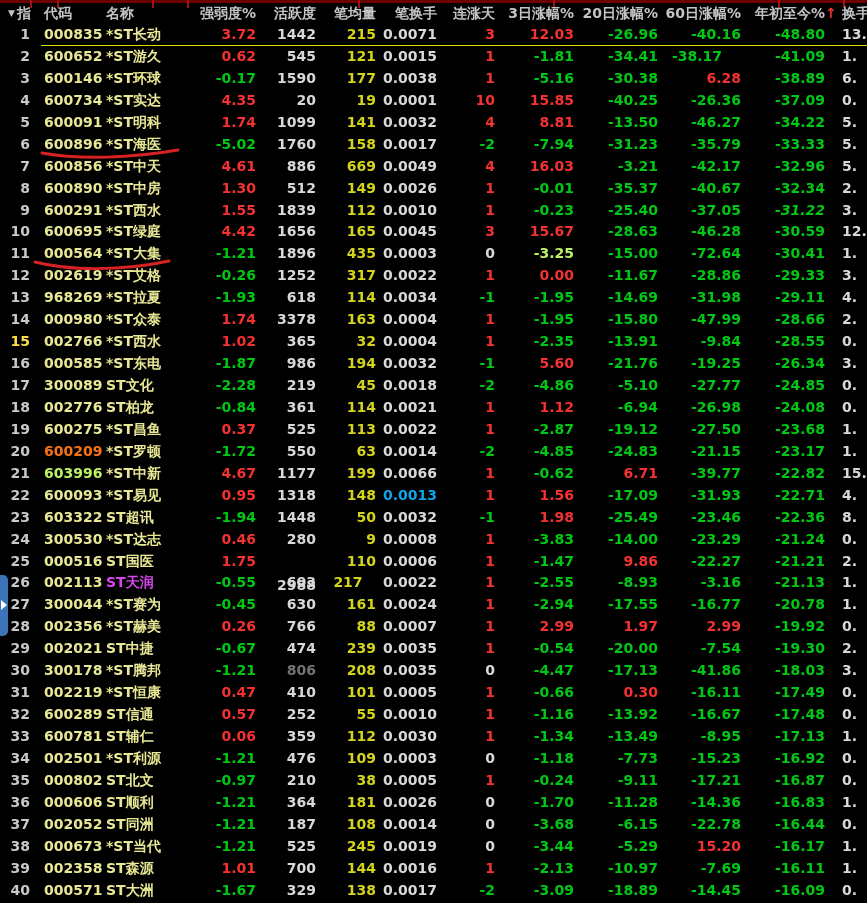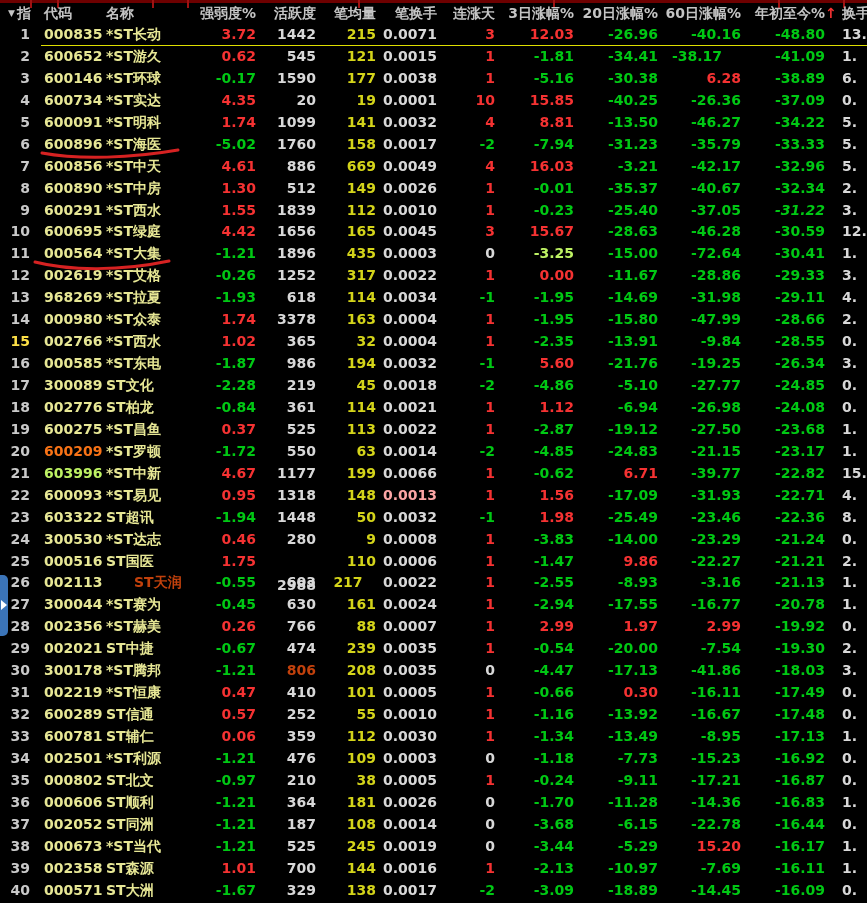--- a/index.html
+++ b/index.html
@@ -400,21 +400,21 @@
         <span class="cell c-ytd" style="color: rgb(0, 200, 20);">-22.82</span>
         <span class="cell c-turn" style="color: rgb(216, 216, 216);">15.</span>
       </div>
       <div class="row">
         <span class="cell c-num" style="color: rgb(201, 201, 201);">22</span>
         <span class="cell c-code" style="color: rgb(231, 231, 149);">600093</span>
         <span class="cell c-name" style="color: rgb(231, 231, 149);">*ST易见</span>
         <span class="cell c-str" style="color: rgb(245, 50, 50);">0.95</span>
         <span class="cell c-act" style="color: rgb(216, 216, 216);">1318</span>
         <span class="cell c-avg" style="color: rgb(212, 212, 26);">148</span>
-        <span class="cell c-tpt" style="color: #fca5a5;">0.0013</span>
+        <span class="cell c-tpt" style="color: #0ea5e9;">0.0013</span>
         <span class="cell c-con" style="color: rgb(245, 50, 50);">1</span>
         <span class="cell c-c3" style="color: rgb(245, 50, 50);">1.56</span>
         <span class="cell c-c20" style="color: rgb(0, 200, 20);">-17.09</span>
         <span class="cell c-c60" style="color: rgb(0, 200, 20);">-31.93</span>
         <span class="cell c-ytd" style="color: rgb(0, 200, 20);">-22.71</span>
         <span class="cell c-turn" style="color: rgb(216, 216, 216);">4.</span>
       </div>
       <div class="row">
         <span class="cell c-num" style="color: rgb(201, 201, 201);">23</span>
         <span class="cell c-code" style="color: rgb(231, 231, 149);">603322</span>
@@ -456,21 +456,21 @@
         <span class="cell c-con" style="color: rgb(245, 50, 50);">1</span>
         <span class="cell c-c3" style="color: rgb(0, 200, 20);">-1.47</span>
         <span class="cell c-c20" style="color: rgb(245, 50, 50);">9.86</span>
         <span class="cell c-c60" style="color: rgb(0, 200, 20);">-22.27</span>
         <span class="cell c-ytd" style="color: rgb(0, 200, 20);">-21.21</span>
         <span class="cell c-turn" style="color: rgb(216, 216, 216);">2.</span>
       </div>
       <div class="row">
         <span class="cell c-num" style="color: rgb(201, 201, 201);">26</span>
         <span class="cell c-code" style="color: rgb(231, 231, 149);">002113</span>
-        <span class="cell c-name" style="color: #c2410c; margin-left: 28px;">ST天润</span>
+        <span class="cell c-name" style="color: #d946ef;">ST天润</span>
         <span class="cell c-str" style="color: rgb(0, 200, 20);">-0.55</span>
         <span class="cell c-act" style="color: rgb(216, 216, 216);">603</span>
         <span class="cell c-avg" style="color: rgb(212, 212, 26); text-align: center;">217</span>
         <span class="cell c-tpt" style="color: rgb(216, 216, 216);">0.0022</span>
         <span class="cell c-con" style="color: rgb(245, 50, 50);">1</span>
         <span class="cell c-c3" style="color: rgb(0, 200, 20);">-2.55</span>
         <span class="cell c-c20" style="color: rgb(0, 200, 20);">-8.93</span>
         <span class="cell c-c60" style="color: rgb(0, 200, 20);">-3.16</span>
         <span class="cell c-ytd" style="color: rgb(0, 200, 20);">-21.13</span>
         <span class="cell c-turn" style="color: rgb(216, 216, 216);">1.</span>
@@ -518,21 +518,21 @@
         <span class="cell c-c20" style="color: rgb(0, 200, 20);">-20.00</span>
         <span class="cell c-c60" style="color: rgb(0, 200, 20);">-7.54</span>
         <span class="cell c-ytd" style="color: rgb(0, 200, 20);">-19.30</span>
         <span class="cell c-turn" style="color: rgb(216, 216, 216);">2.</span>
       </div>
       <div class="row">
         <span class="cell c-num" style="color: rgb(201, 201, 201);">30</span>
         <span class="cell c-code" style="color: rgb(231, 231, 149);">300178</span>
         <span class="cell c-name" style="color: rgb(231, 231, 149);">*ST腾邦</span>
         <span class="cell c-str" style="color: rgb(0, 200, 20);">-1.21</span>
-        <span class="cell c-act" style="color: #c2410c;">806</span>
+        <span class="cell c-act" style="color: #737373;">806</span>
         <span class="cell c-avg" style="color: rgb(212, 212, 26);">208</span>
         <span class="cell c-tpt" style="color: rgb(216, 216, 216);">0.0035</span>
         <span class="cell c-con" style="color: rgb(216, 216, 216);">0</span>
         <span class="cell c-c3" style="color: rgb(0, 200, 20);">-4.47</span>
         <span class="cell c-c20" style="color: rgb(0, 200, 20);">-17.13</span>
         <span class="cell c-c60" style="color: rgb(0, 200, 20);">-41.86</span>
         <span class="cell c-ytd" style="color: rgb(0, 200, 20);">-18.03</span>
         <span class="cell c-turn" style="color: rgb(216, 216, 216);">3.</span>
       </div>
       <div class="row">

